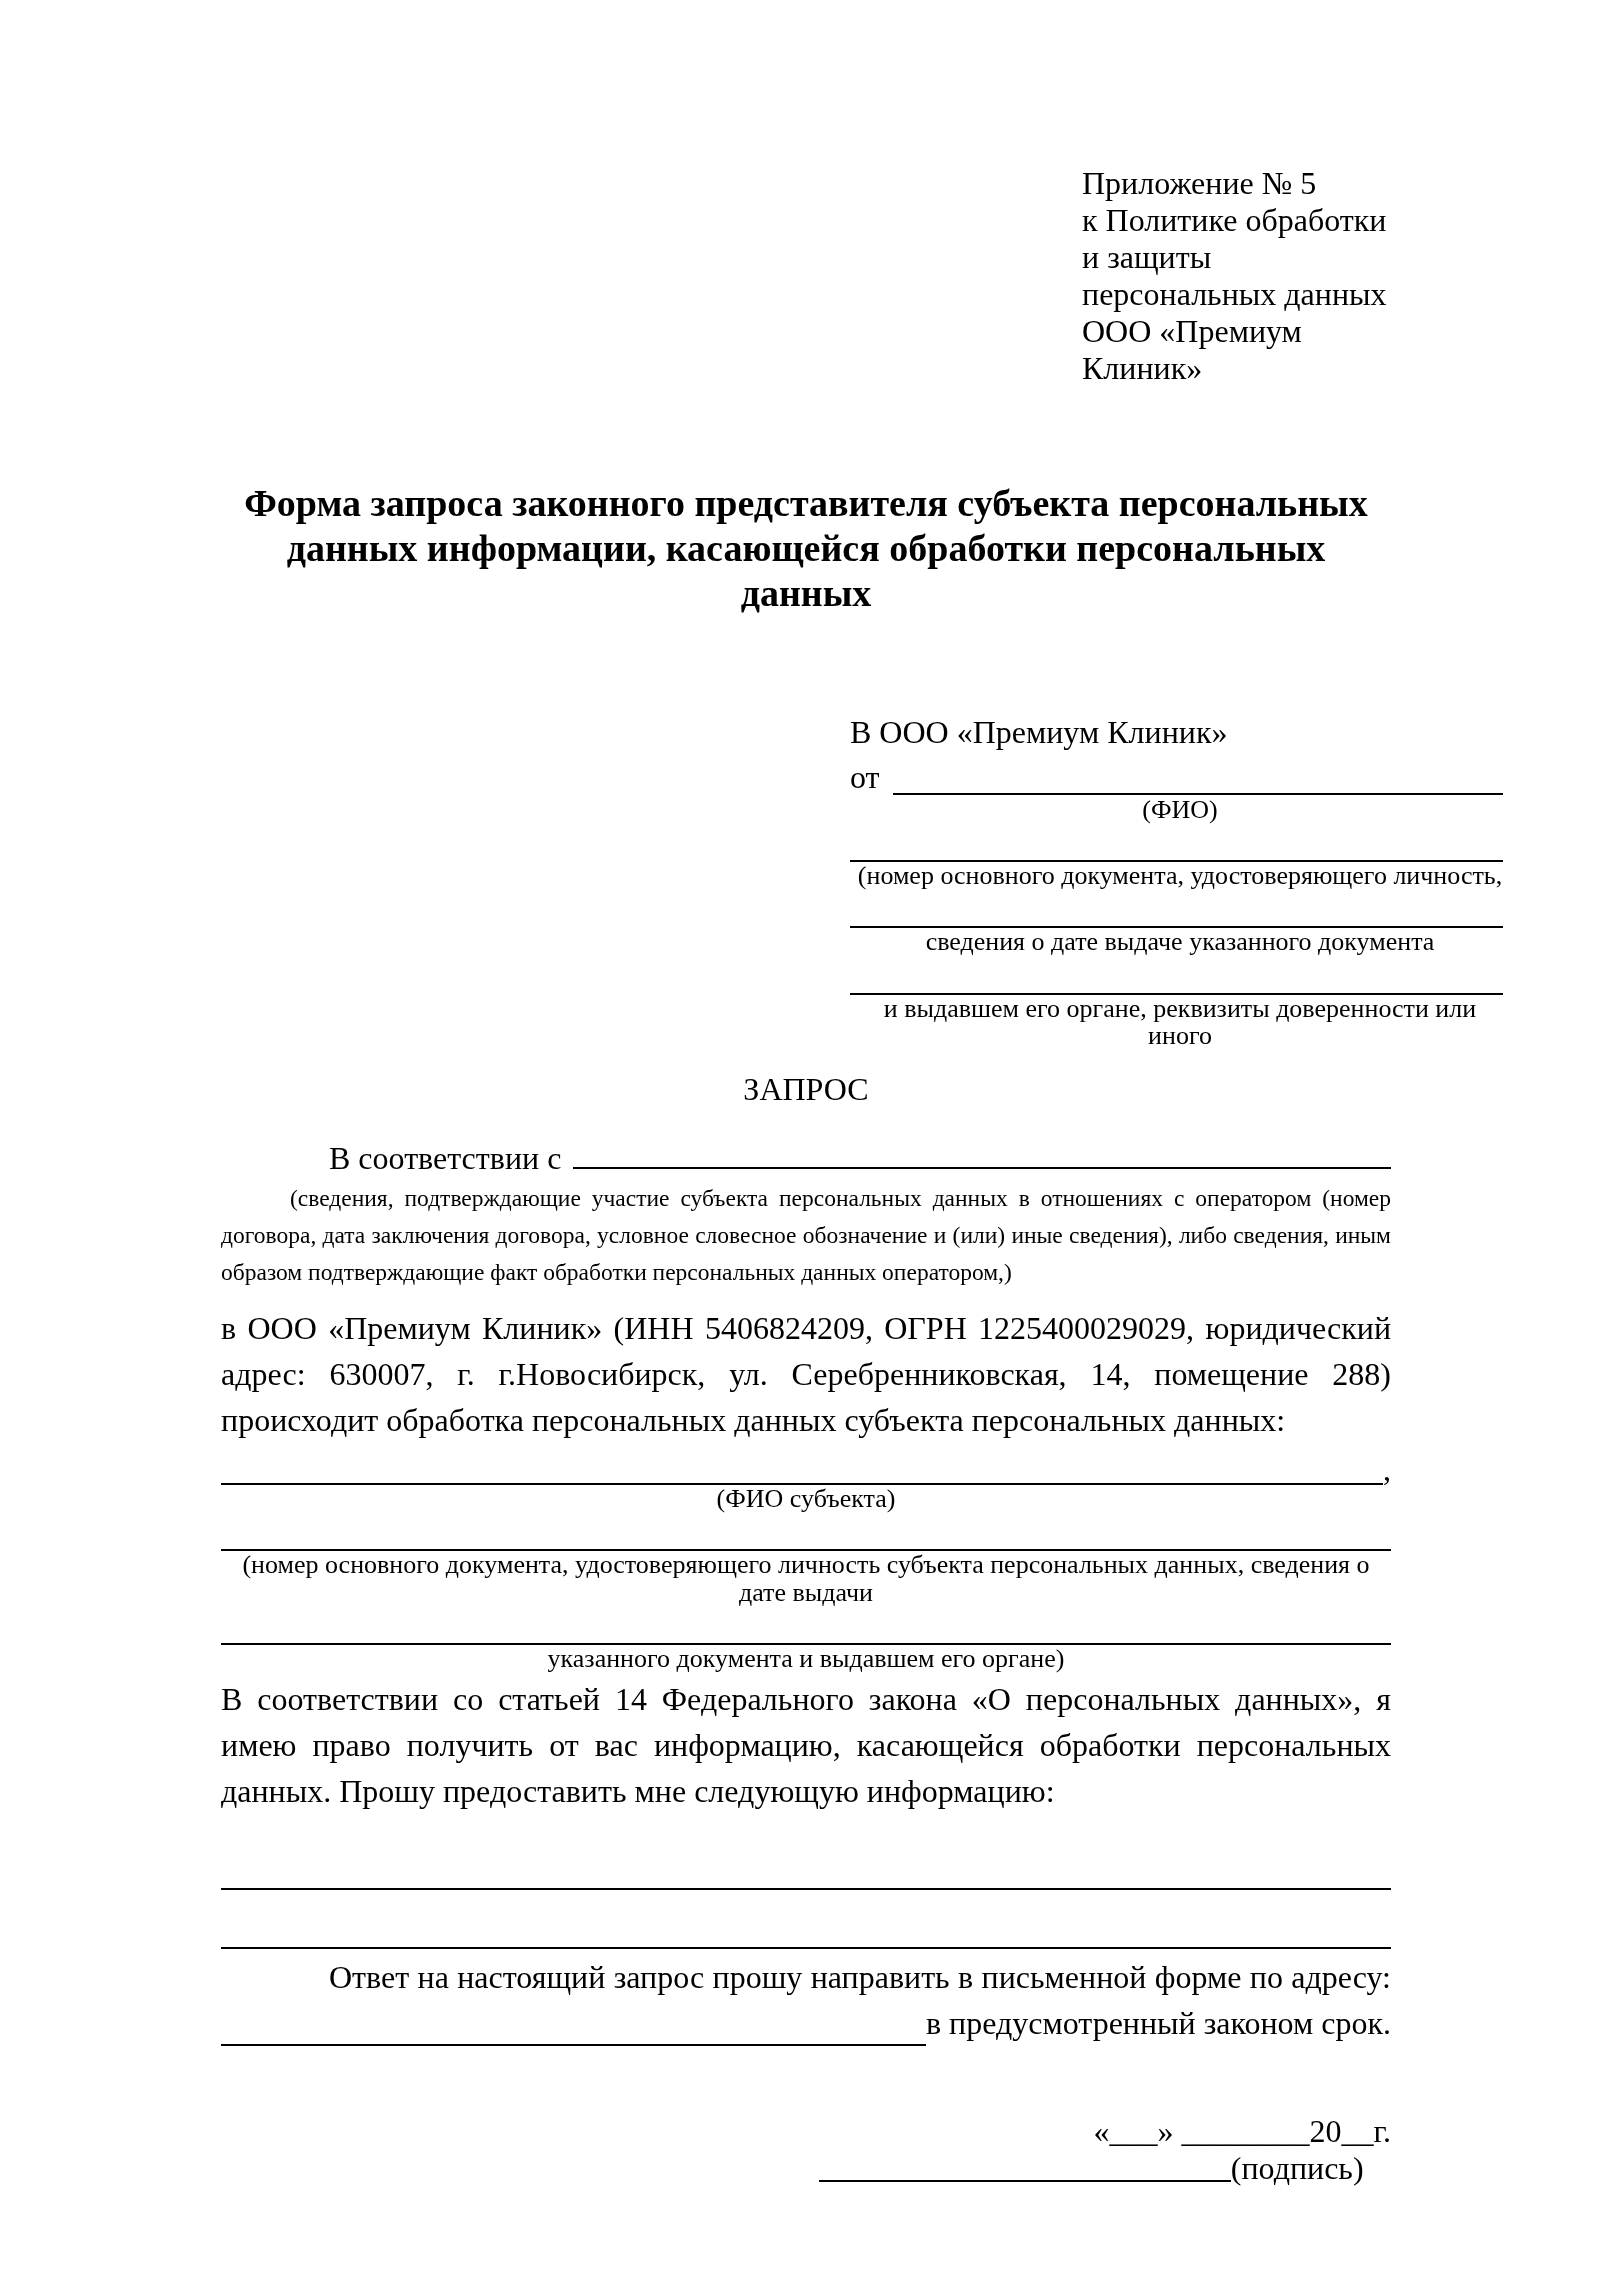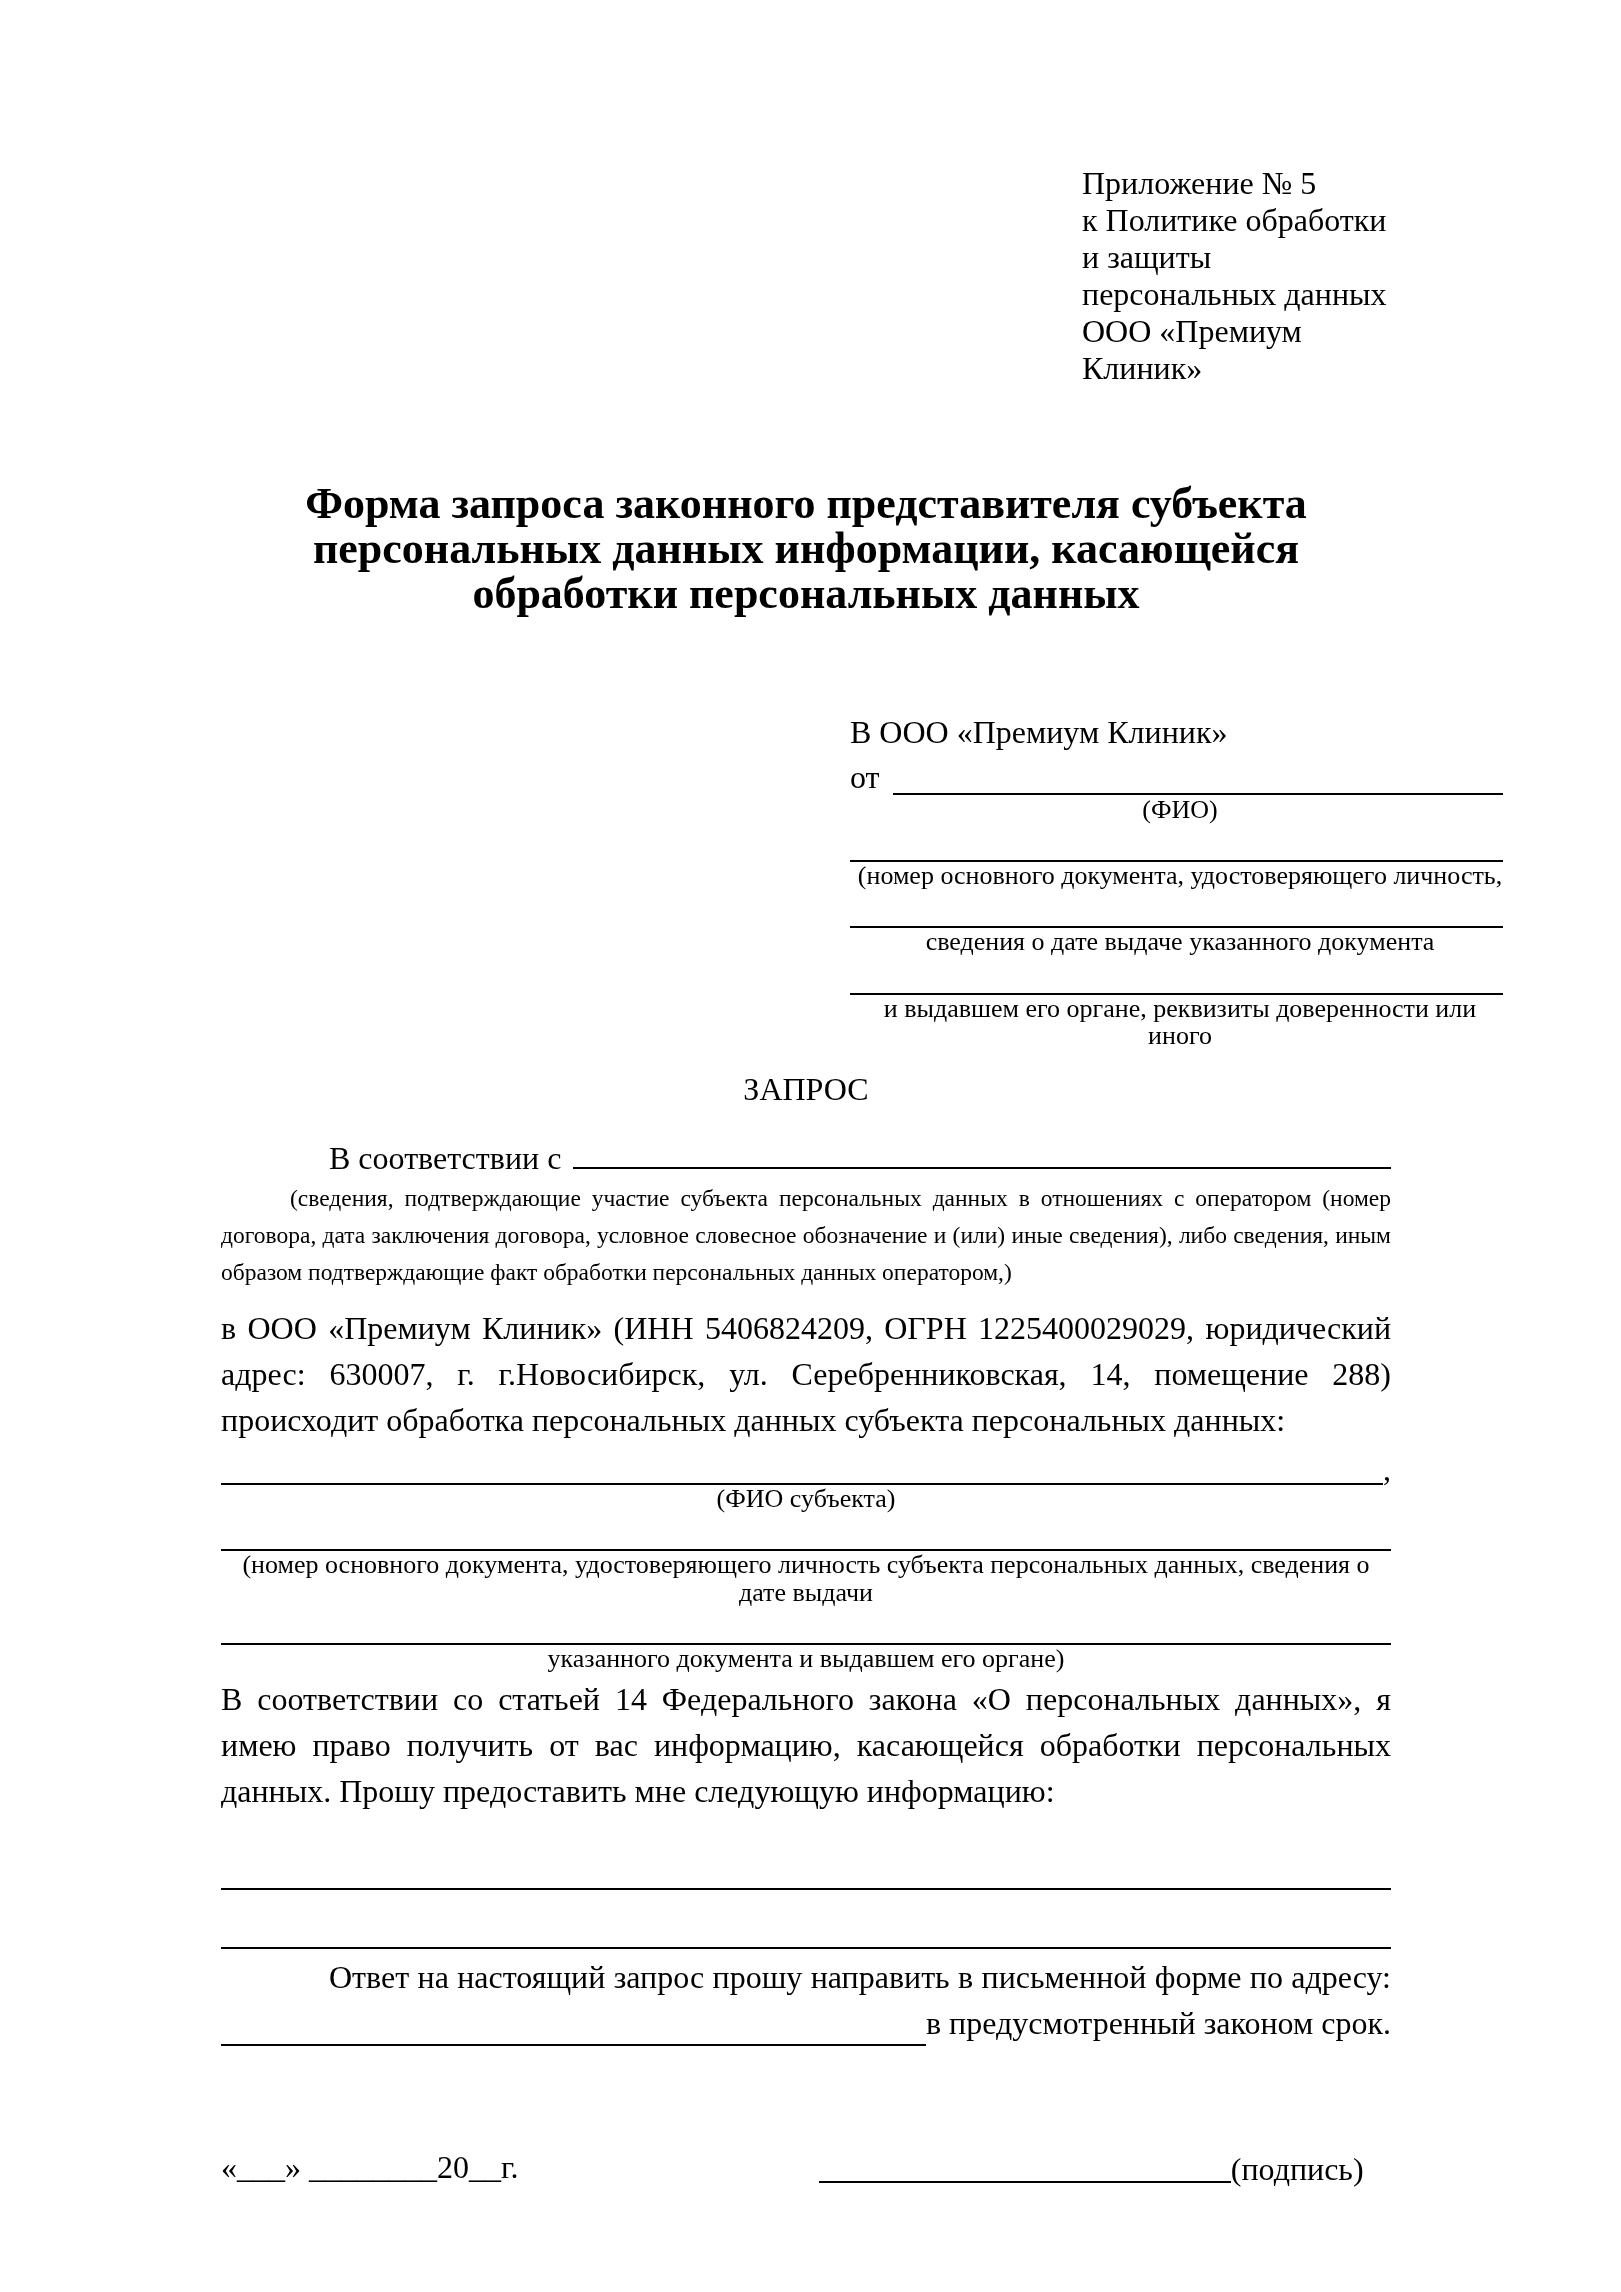--- a/index.html
+++ b/index.html
@@ -14,21 +14,21 @@
     color:#000;
     overflow:hidden;
   }
   
   .appendix{margin-left:861px;line-height:37px;}
   
   .doc-title{
     margin-top:94px;
     text-align:center;
     font-weight:bold;
-    font-size:44px;
+    font-size:38px;
     line-height:45px;
   }
   
   .addressee{margin-top:98px;margin-left:629px;width:660px;}
   .to-line{line-height:37px;}
   .from-row{display:flex;align-items:center;margin-top:7.8px;}
   .from-row .label{line-height:37px;}
   .fl{border-bottom:2.9px solid #000;}
   .from-row .fl{flex:1;margin-left:13.7px;height:33px;}
   .cap{font-size:26px;line-height:27.4px;text-align:center;}
@@ -53,21 +53,21 @@
   .blank1{height:35px;margin-top:39px;}
   .blank2{height:35px;margin-top:21.6px;}
   .answer-line1{
     text-align:justify;text-align-last:justify;
     text-indent:108px;line-height:46px;margin-top:5.9px;
   }
   .answer-line2{display:flex;align-items:flex-end;line-height:46px;}
   .answer-line2 .fl{flex:1;height:33px;}
   .answer-line2 .tail{white-space:nowrap;}
   
-  .footer-row{display:flex;align-items:flex-end;margin-top:102px;}
+  .footer-row{display:flex;align-items:flex-end;margin-top:66px;flex-direction:column;}
   .footer-row .date{line-height:39px;}
   .sig-group{display:flex;align-items:flex-start;margin-left:auto;margin-right:27.4px;}
   .sig-group .fl{width:412px;height:29px;}
   .sig-group .sig-cap{line-height:35px;white-space:nowrap;}
 </style>
 </head>
 <body>
 
 <div class="page">
 

